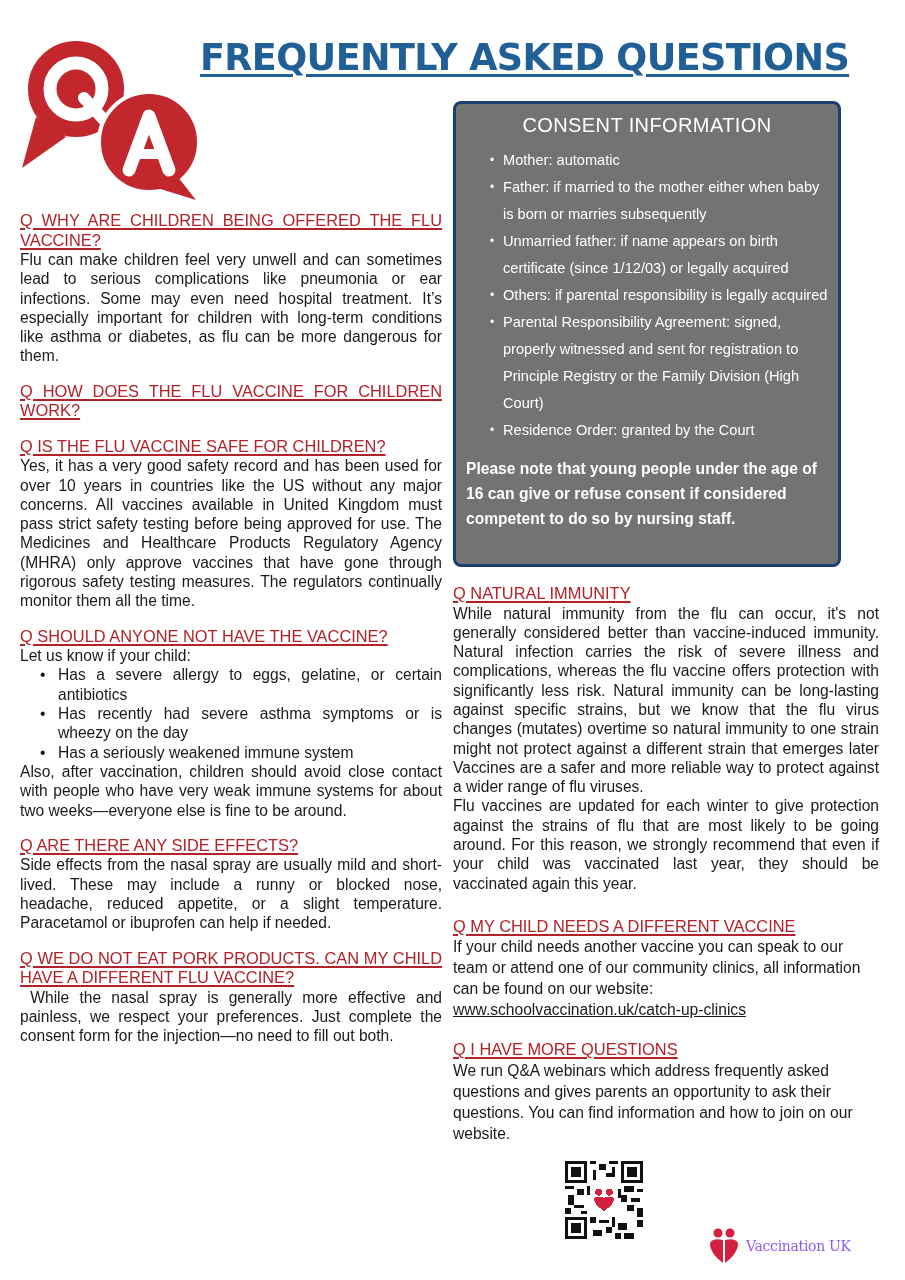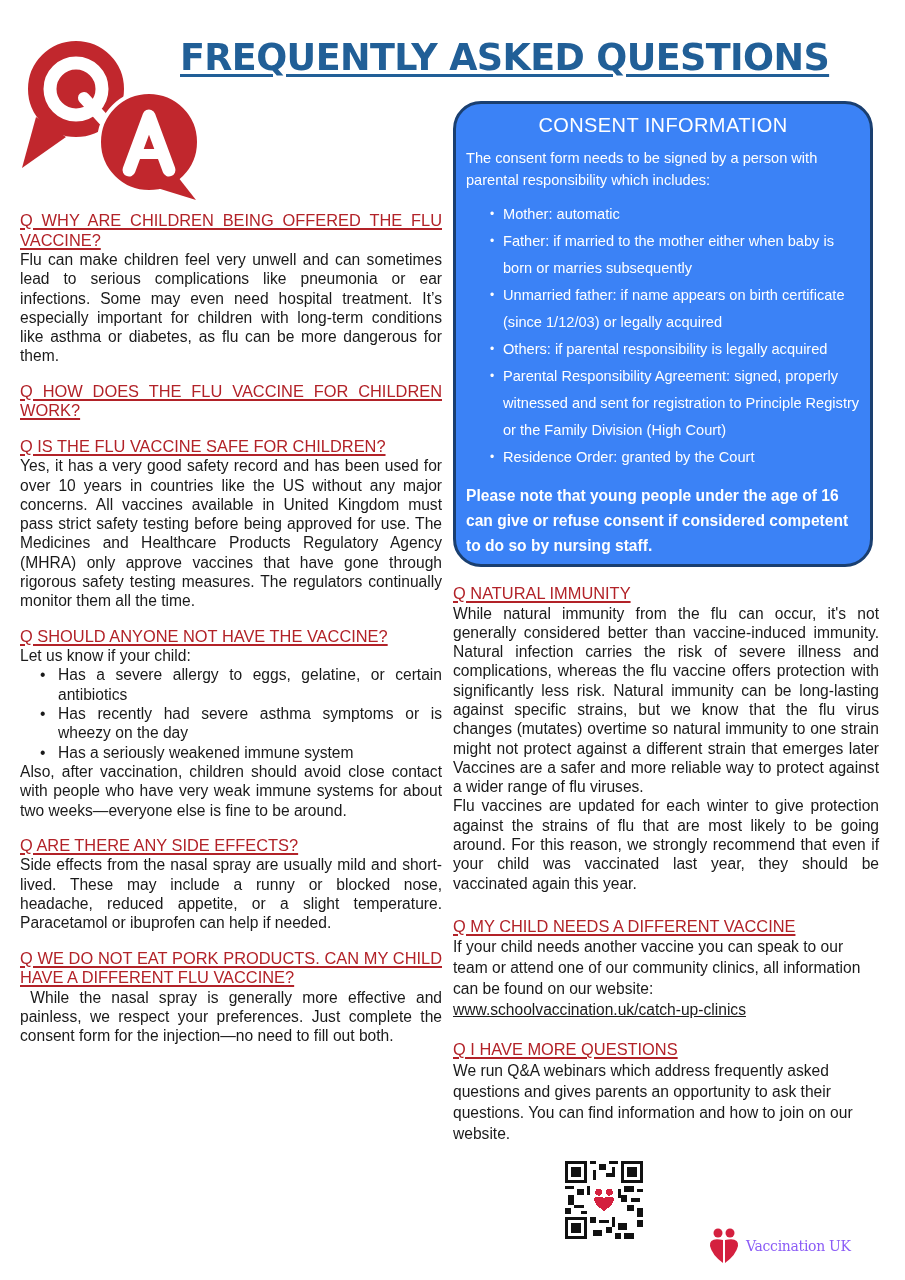--- a/index.html
+++ b/index.html
@@ -2,21 +2,21 @@
 <html><head>
 <meta charset="utf-8">
 <style>
   * { box-sizing: border-box; margin: 0; padding: 0; }
   html, body { width: 905px; height: 1280px; background: #ffffff; overflow: hidden; }
   body { position: relative; font-family: "Liberation Sans", sans-serif; color: #1a1a1a; }
 
   .qa-logo { position: absolute; left: 14px; top: 22px; width: 190px; height: 180px; }
 
   .page-title {
-    position: absolute; left: 180px; top: 36px; width: 650px;
+    position: absolute; left: 200px; top: 36px; width: 650px;
     font-family: "DejaVu Sans", sans-serif; font-weight: bold;
     font-size: 36.5px; letter-spacing: -0.6px; color: #215f97;
     text-decoration: underline; text-decoration-thickness: 3px; text-underline-offset: 4px;
     white-space: nowrap;
   }
 
   .col-left { position: absolute; left: 20px; top: 211px; width: 422px; }
   .col-right { position: absolute; left: 453px; top: 584px; width: 426px; }
 
   .faq { margin-bottom: 16px; }
@@ -24,22 +24,22 @@
     color: #b22228; font-size: 16.4px; line-height: 19.5px; text-transform: uppercase;
     text-decoration: underline; text-decoration-thickness: 1.5px; text-underline-offset: 2px;
     text-align: justify;
   }
   .a { font-size: 15.6px; line-height: 19.3px; text-align: justify; color: #1a1a1a; }
   .bullets { list-style: none; padding-left: 24px; }
   .bullets li { position: relative; padding-left: 14px; font-size: 15.6px; line-height: 19.3px; text-align: justify; }
   .bullets li::before { content: "•"; position: absolute; left: -4px; top: 0; }
 
   .consent {
-    position: absolute; left: 453px; top: 101px; width: 420px; height: 466px;
-    background: #3b82f6; border: 3px solid #1a3f70; border-radius: 28px;
+    position: absolute; left: 453px; top: 101px; width: 388px; height: 466px;
+    background: #737373; border: 3px solid #1a3f70; border-radius: 8px;
     color: #ffffff; padding: 10px 10px 0 10px;
   }
   .consent-title { text-align: center; font-size: 20px; letter-spacing: 0.4px; margin-bottom: 10px; }
   .consent-intro { font-size: 14.6px; line-height: 22px; margin-bottom: 10px; }
   .consent-list { list-style: none; padding-left: 24px; }
   .consent-list li { position: relative; padding-left: 13px; font-size: 14.6px; line-height: 27px; }
   .consent-list li::before { content: "•"; position: absolute; left: 0; top: 0; font-size: 12px; }
   .consent-note { font-weight: bold; font-size: 15.6px; line-height: 25px; margin-top: 12px; }
 
   .link { text-decoration: underline; color: #1a1a1a; }
@@ -64,21 +64,20 @@
     <path d="M160 150 L182 178 L140 165 Z" fill="#c1272d"></path>
     <path d="M115 148 L135 94 L155 148" fill="none" stroke="#fff" stroke-width="13" stroke-linejoin="round" stroke-linecap="round"></path>
     <path d="M124 132 L146 132" stroke="#fff" stroke-width="10"></path>
   </g>
 </svg>
 
 <h1 class="page-title">FREQUENTLY ASKED QUESTIONS</h1>
 
 <section class="consent">
   <div class="consent-title">CONSENT INFORMATION</div>
-  <p class="consent-intro">The consent form needs to be signed by a person with parental responsibility which includes:</p>
   <ul class="consent-list">
     <li>Mother: automatic</li>
     <li>Father: if married to the mother either when baby is born or marries subsequently</li>
     <li>Unmarried father: if name appears on birth certificate (since 1/12/03) or legally acquired</li>
     <li>Others: if parental responsibility is legally acquired</li>
     <li>Parental Responsibility Agreement: signed, properly witnessed and sent for registration to Principle Registry or the Family Division (High Court)</li>
     <li>Residence Order: granted by the Court</li>
   </ul>
   <p class="consent-note">Please note that young people under the age of 16 can give or refuse consent if considered competent to do so by nursing staff.</p>
 </section>

